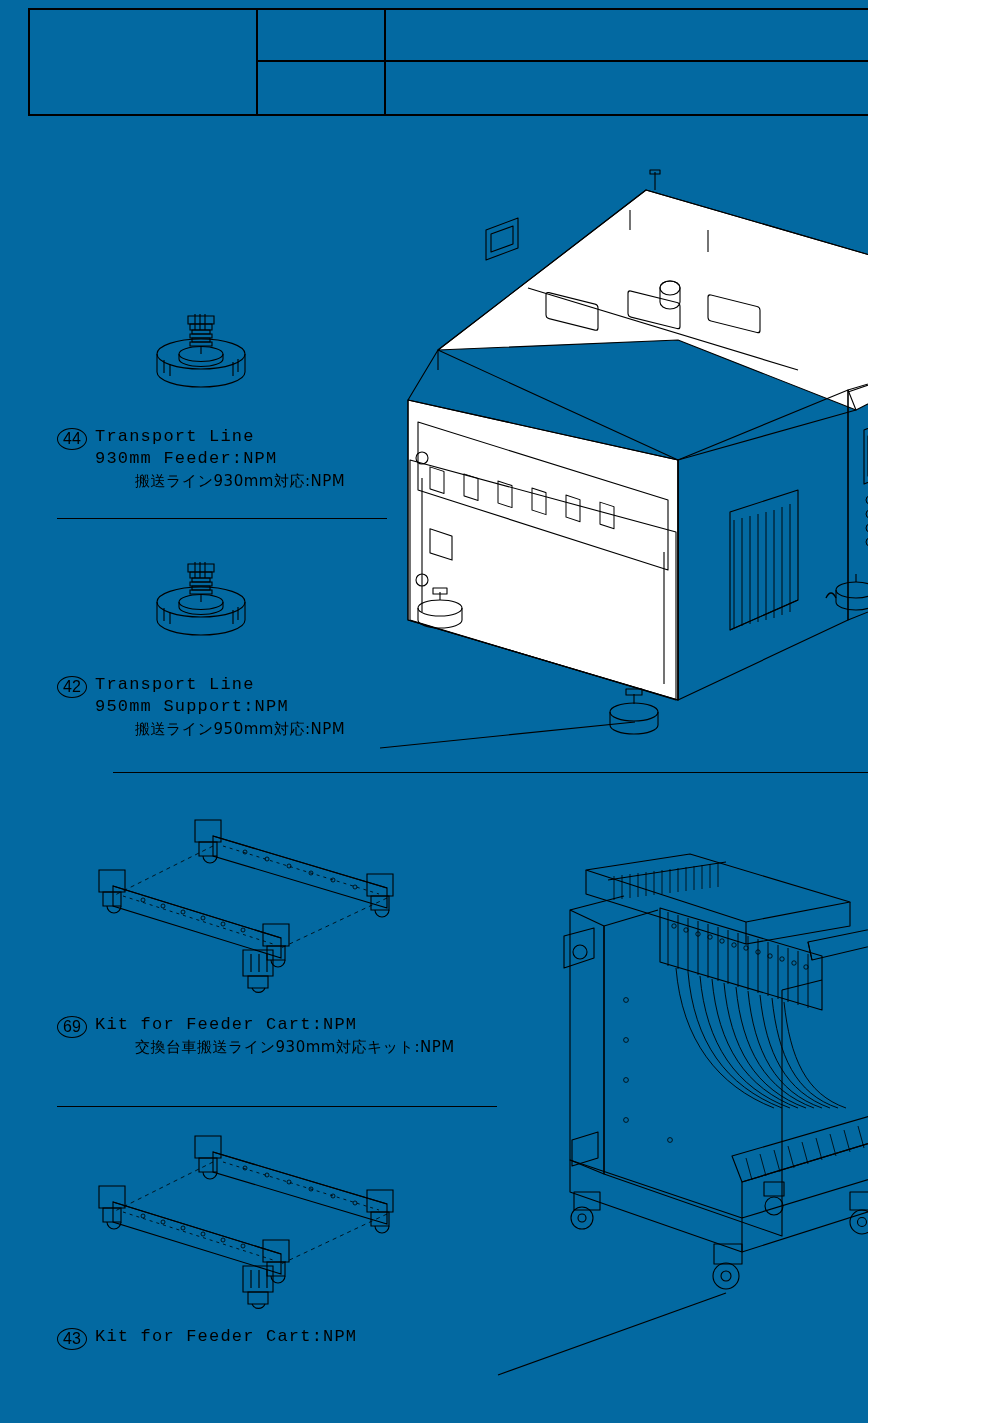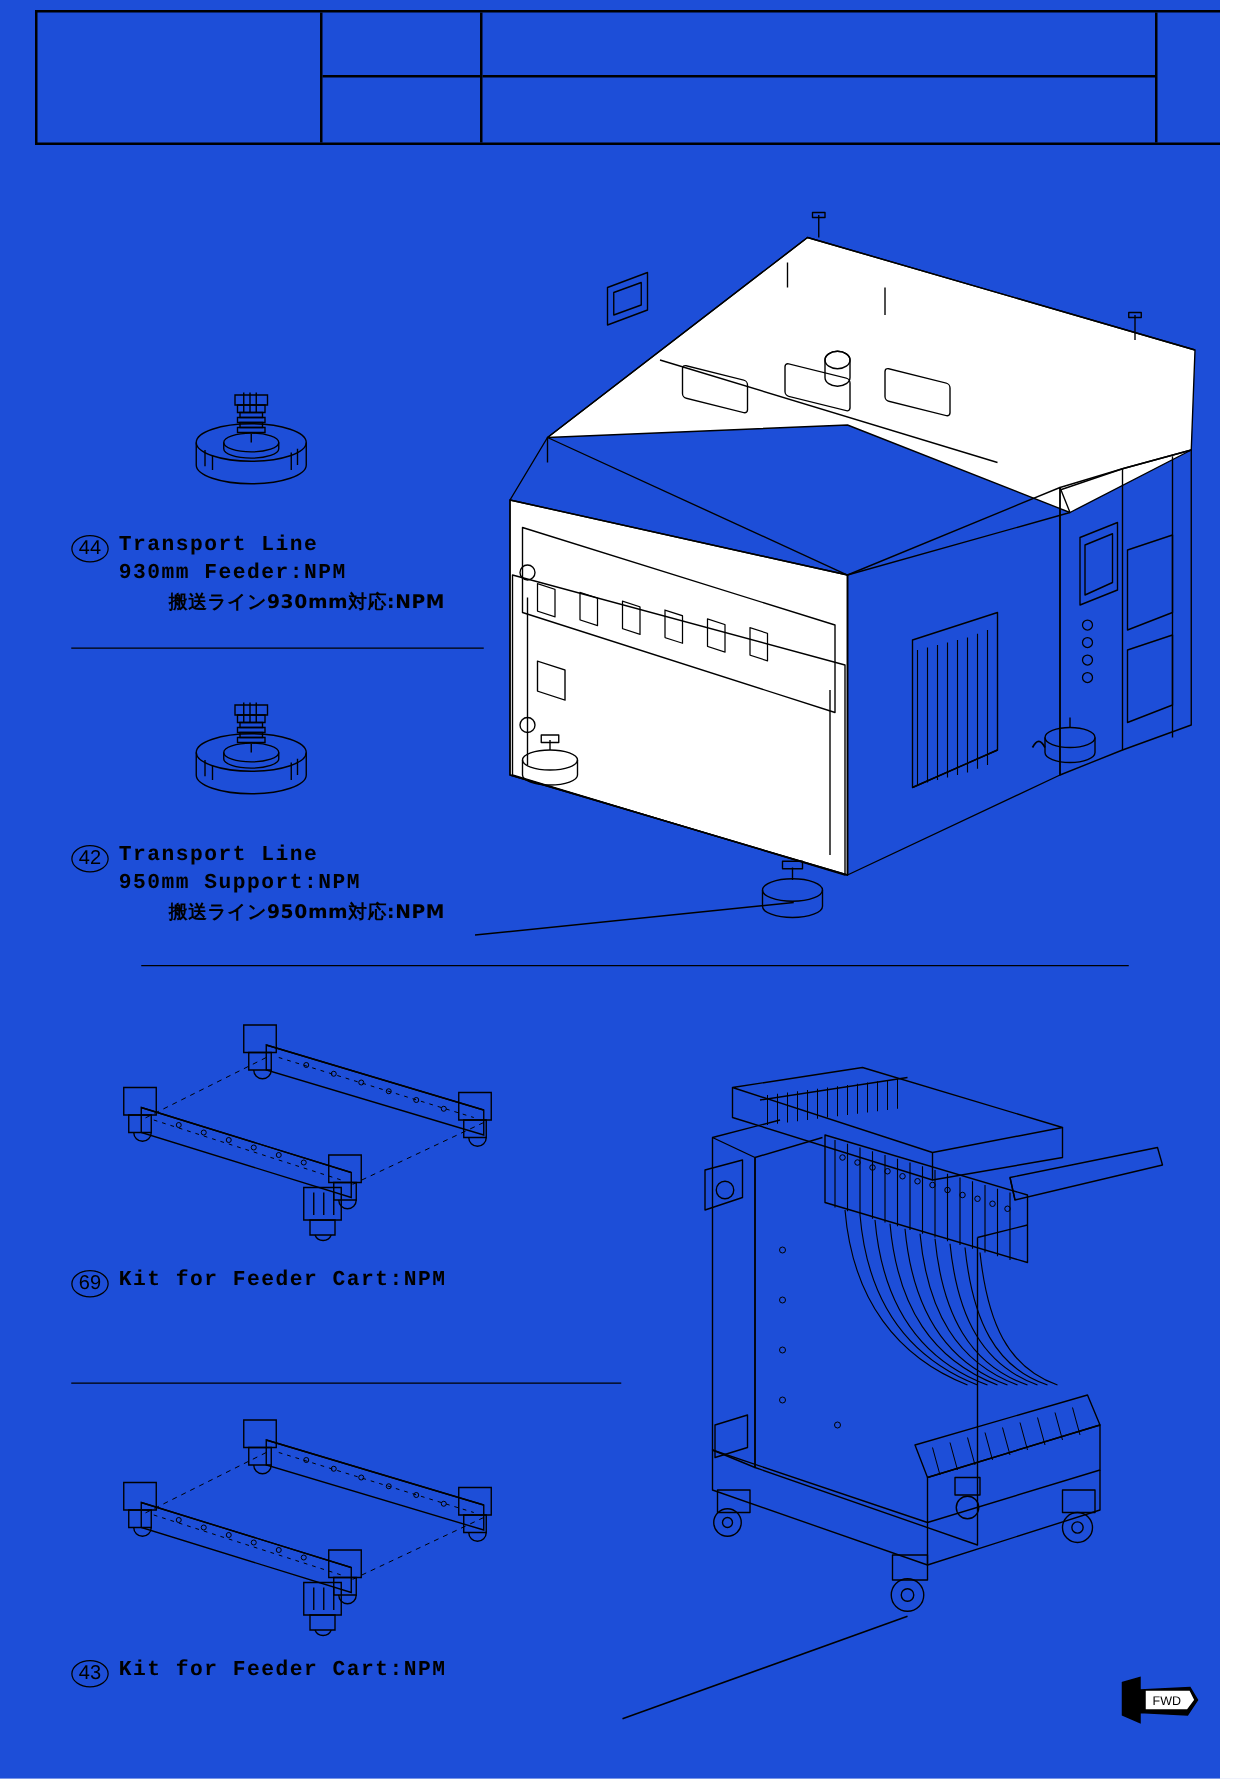--- a/index.html
+++ b/index.html
@@ -6,24 +6,24 @@
     margin: 0;
     padding: 0;
     background: #ffffff;
   }
   body {
     font-family: "Liberation Sans", sans-serif;
     color: #000000;
   }
   #page {
     position: relative;
-    width: 976px;
+    width: 868px;
     height: 1423px;
     overflow: hidden;
-    background: #1d4ed8;
+    background: #0369a1;
   }
 
   
   .header-table {
     position: absolute;
     left: 28px;
     top: 8px;
     width: 952px;
     height: 108px;
     border: 2px solid #000;
@@ -80,21 +80,20 @@
     line-height: 1.3;
     color: #000;
   }
 
   
   .label-block {
     position: absolute;
     font-family: "Liberation Mono", monospace;
     letter-spacing: 1.2px;
     color: #000;
-    font-weight: bold;
   }
   .label-line1, .label-line2 {
     font-size: 17px;
     line-height: 22px;
     white-space: nowrap;
   }
   .label-jp {
     font-family: "DejaVu Sans", sans-serif;
     font-size: 15px;
     line-height: 21px;
@@ -383,20 +382,21 @@
           <circle cx="216" cy="65" r="2"></circle>
         <circle cx="238" cy="72" r="2"></circle>
           <circle cx="260" cy="79" r="2"></circle>
       </g>
     </svg>
   </div>
 
   <div class="num-circle" style="left:57px; top:1016px;">69</div>
   <div class="label-block" style="left:95px; top:1014px;">
     <div class="label-line2">Kit for Feeder Cart:NPM</div>
+    <div class="label-jp">交換台車搬送ライン930mm対応キット:NPM</div>
   </div>
   <div class="rule" style="left:57px; top:1106px; width:440px;"></div>
 
   <div class="dwg" style="left:95px; top:1124px;">
     <svg width="320" height="190" viewBox="0 0 320 190" fill="none" stroke="#000" stroke-width="1.1">
       <path d="M118 28 L292 80 L292 100 L118 48 Z"></path>
       <path d="M118 28 L292 80"></path>
       <g stroke-width="0.8" stroke-dasharray="3 4">
         <path d="M128 38 L284 86"></path>
       </g>

